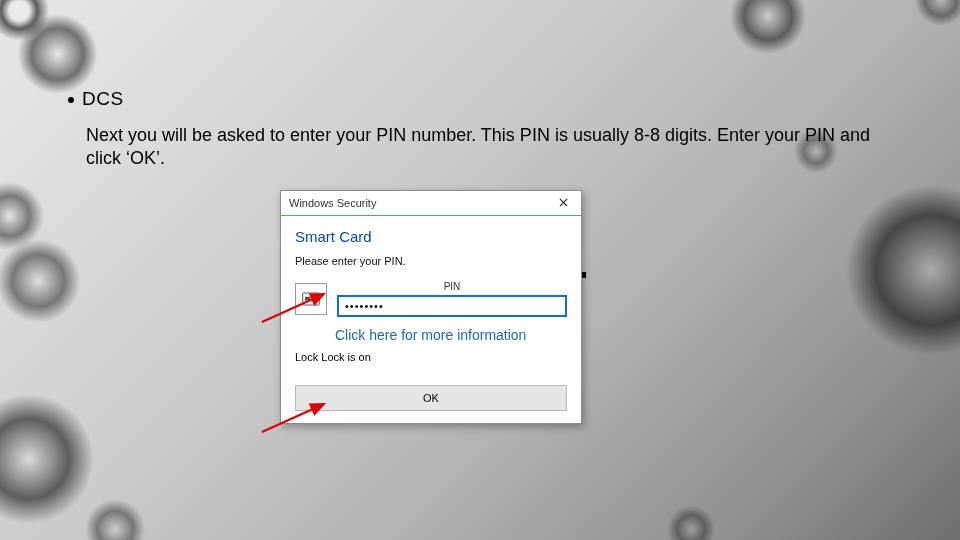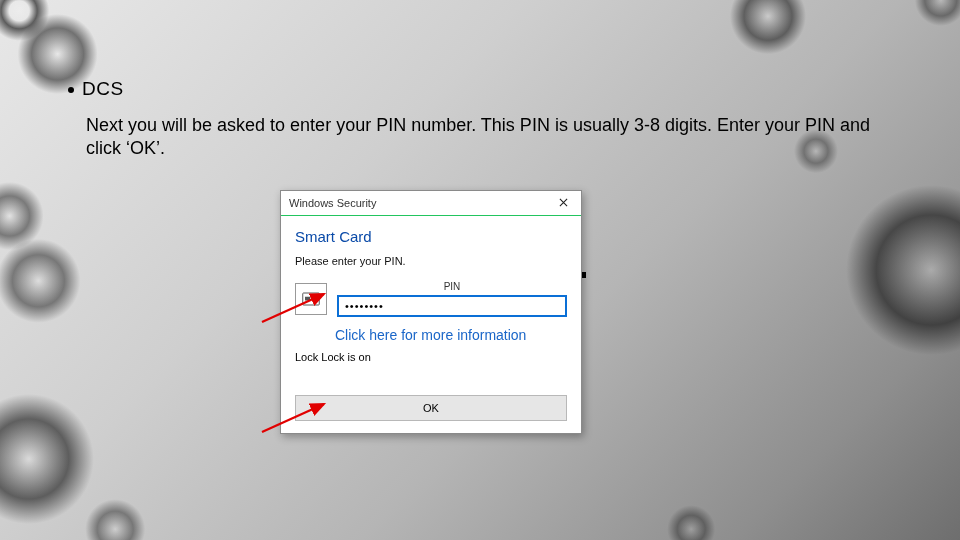--- a/index.html
+++ b/index.html
@@ -25,21 +25,21 @@
       radial-gradient(circle at 98% 0%, rgba(255,255,255,0.12) 0, rgba(0,0,0,0.4) 16px, transparent 26px),
       radial-gradient(circle at 97% 50%, rgba(255,255,255,0.2) 0, rgba(0,0,0,0.55) 55px, transparent 85px),
       radial-gradient(circle at 85% 28%, rgba(255,255,255,0.1) 0, rgba(0,0,0,0.35) 12px, transparent 22px),
       radial-gradient(circle at 72% 98%, rgba(255,255,255,0.1) 0, rgba(0,0,0,0.35) 14px, transparent 24px),
       linear-gradient(135deg, #e8e8e8 0%, #cfcfcf 35%, #b5b5b5 60%, #8e8e8e 85%, #6e6e6e 100%);
     box-sizing: border-box;
   }
   .content {
     position: absolute;
     left: 86px;
-    top: 78px;
+    top: 88px;
     right: 40px;
     color: #000;
   }
   .bullet-row {
     display: flex;
     align-items: flex-start;
     gap: 8px;
   }
   .bullet {
     width: 6px;
@@ -91,21 +91,21 @@
   .close-btn {
     width: 28px;
     height: 20px;
     display: flex;
     align-items: center;
     justify-content: center;
     color: #222;
   }
   .close-btn svg { width: 9px; height: 9px; }
   .dialog-body {
-    padding: 10px 14px 20px 14px;
+    padding: 10px 14px 10px 14px;
   }
   .dialog-heading {
     font-size: 15px;
     color: #0a4aa8;
     margin: 2px 0 10px 0;
   }
   .dialog-prompt {
     font-size: 11px;
     color: #111;
     margin-bottom: 14px;
@@ -191,21 +191,21 @@
 </head>
 <body>
 
 <div class="slide">
 
   <div class="content">
     <div class="bullet-row">
       <div class="bullet"></div>
       <div class="title">DCS</div>
     </div>
-    <div class="body-text">Next you will be asked to enter your PIN number. This PIN is usually 3-8 digits. Enter your PIN and click ‘OK’.</div>
+    <div class="body-text">Next you will be asked to enter your PIN number. This PIN is usually 8-8 digits. Enter your PIN and click ‘OK’.</div>
   </div>
 
   <div class="dialog">
     <div class="dialog-titlebar">
       <span class="tt">Windows Security</span>
       <div class="close-btn">
         <span>
           <svg viewBox="0 0 10 10">
               <path d="M1 1 L9 9 M9 1 L1 9" stroke="#222" stroke-width="1.2" fill="none"></path>
             </svg>

